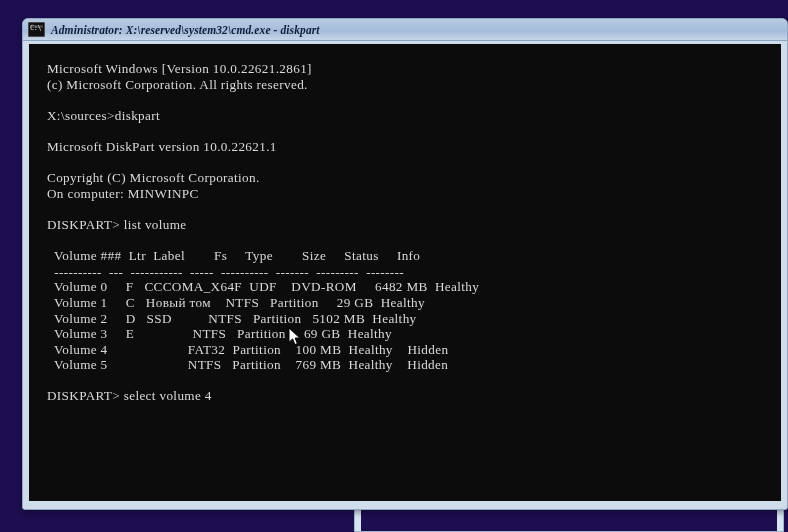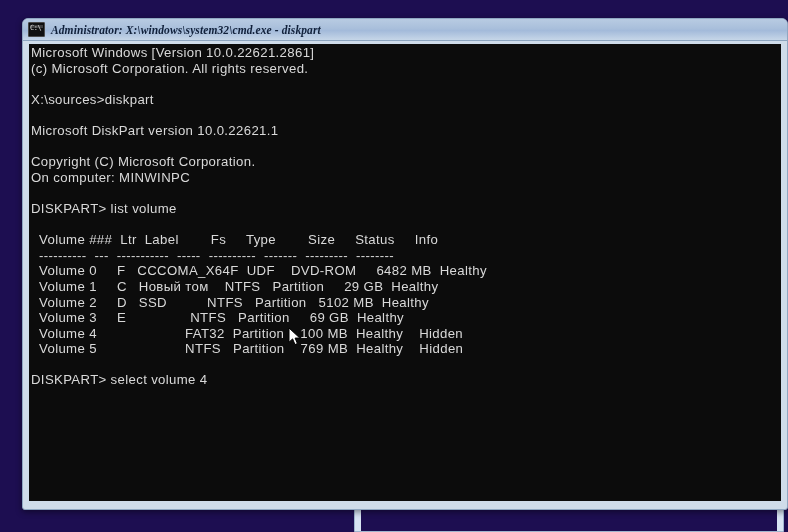--- a/index.html
+++ b/index.html
@@ -123,23 +123,23 @@
     bottom: 8px;
     background: #0c0c0c;
     overflow: hidden;
   }
   #console-text {
     position: absolute;
     left: 2px;
     top: 1px;
     right: 0;
     bottom: 0;
-    margin: 0;
+    margin: 16px;
     color: #d9d9d9;
-    font-family: Liberation Sans, sans-serif;
+    font-family: Liberation Serif, serif;
     font-size: 13.2px;
     line-height: 15.6px;
     white-space: pre;
     letter-spacing: 0.35px;
     -webkit-font-smoothing: antialiased;
   }
 
   
   #mouse-cursor {
     position: absolute;
@@ -156,21 +156,21 @@
 <div id="desktop">
 
   <div id="background-window">
     <div id="background-window-inner"></div>
   </div>
 
   <div id="console-window">
 
     <div id="title-bar">
       <span id="cmd-icon"></span>
-      <span id="window-title">Administrator: X:\windows\system32\cmd.exe - diskpart</span>
+      <span id="window-title">Administrator: X:\reserved\system32\cmd.exe - diskpart</span>
     </div>
 
     <div id="console-body">
       <pre id="console-text">Microsoft Windows [Version 10.0.22621.2861]
 (c) Microsoft Corporation. All rights reserved.
 
 X:\sources&gt;diskpart
 
 Microsoft DiskPart version 10.0.22621.1
 

